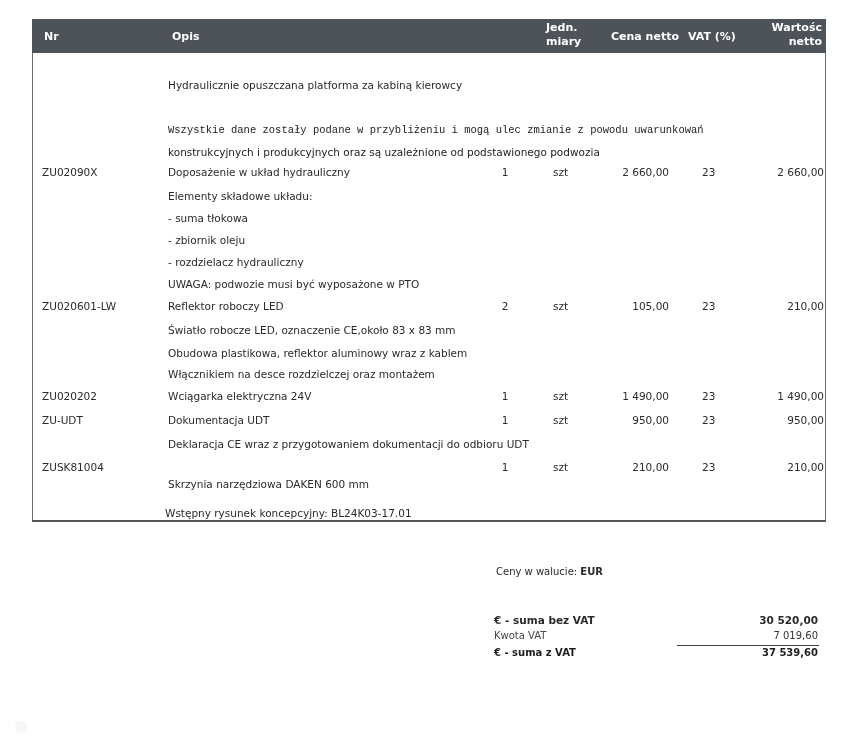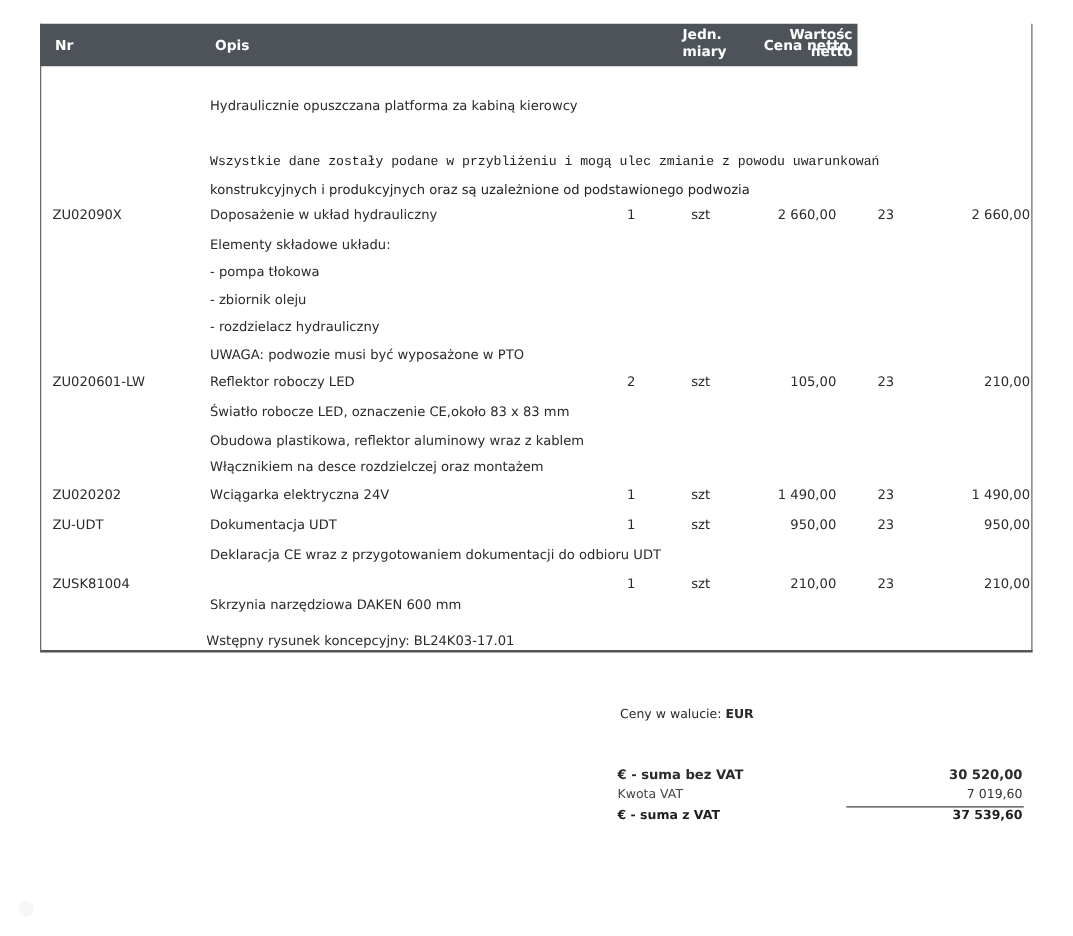--- a/index.html
+++ b/index.html
@@ -6,21 +6,21 @@
   body {
     width:858px; height:749px; background:#ffffff; position:relative; overflow:hidden;
     font-family:"DejaVu Sans", "Liberation Sans", sans-serif; color:#2a2a2a;
   }
   .table-frame {
     position:absolute; left:32px; top:19px; width:794px; height:503px;
     border-left:1px solid #6a6a6a; border-right:1px solid #6a6a6a; border-bottom:2px solid #555;
     box-sizing:border-box;
   }
   .header {
-    position:absolute; left:32px; top:19px; width:654px; height:34px; background:#4e5359;
+    position:absolute; left:32px; top:19px; width:794px; height:34px; background:#4e5359;
     color:#ffffff; font-weight:bold; font-size:11px;
   }
   .header span { position:absolute; line-height:12px; }
   .h-nr { left:12px; top:12px; }
   .h-opis { left:140px; top:12px; }
   .h-ilosc { left:463px; top:12px;margin-top:44px; }
   .h-jedn { left:514px; top:3px; text-align:left; width:34px; }
   .h-cena { left:579px; top:12px; }
   .h-vat { left:656px; top:12px; }
   .h-wart { right:4px; top:3px; text-align:right; }
@@ -67,21 +67,21 @@
 
 <div class="cell c-nr" style="top:166px">ZU02090X</div>
 <div class="cell c-opis" style="top:166px">Doposażenie w układ hydrauliczny</div>
 <div class="cell c-qty" style="top:166px">1</div>
 <div class="cell c-unit" style="top:166px">szt</div>
 <div class="cell c-price" style="top:166px">2 660,00</div>
 <div class="cell c-vat" style="top:166px">23</div>
 <div class="cell c-total" style="top:166px">2 660,00</div>
 
 <div class="cell c-opis" style="top:190px">Elementy składowe układu:</div>
-<div class="cell c-opis" style="top:212px">- pompa tłokowa</div>
+<div class="cell c-opis" style="top:212px">- suma tłokowa</div>
 <div class="cell c-opis" style="top:234px">- zbiornik oleju</div>
 <div class="cell c-opis" style="top:256px">- rozdzielacz hydrauliczny</div>
 <div class="cell c-opis" style="top:278px">UWAGA: podwozie musi być wyposażone w PTO</div>
 
 <div class="cell c-nr" style="top:300px">ZU020601-LW</div>
 <div class="cell c-opis" style="top:300px">Reflektor roboczy LED</div>
 <div class="cell c-qty" style="top:300px">2</div>
 <div class="cell c-unit" style="top:300px">szt</div>
 <div class="cell c-price" style="top:300px">105,00</div>
 <div class="cell c-vat" style="top:300px">23</div>

